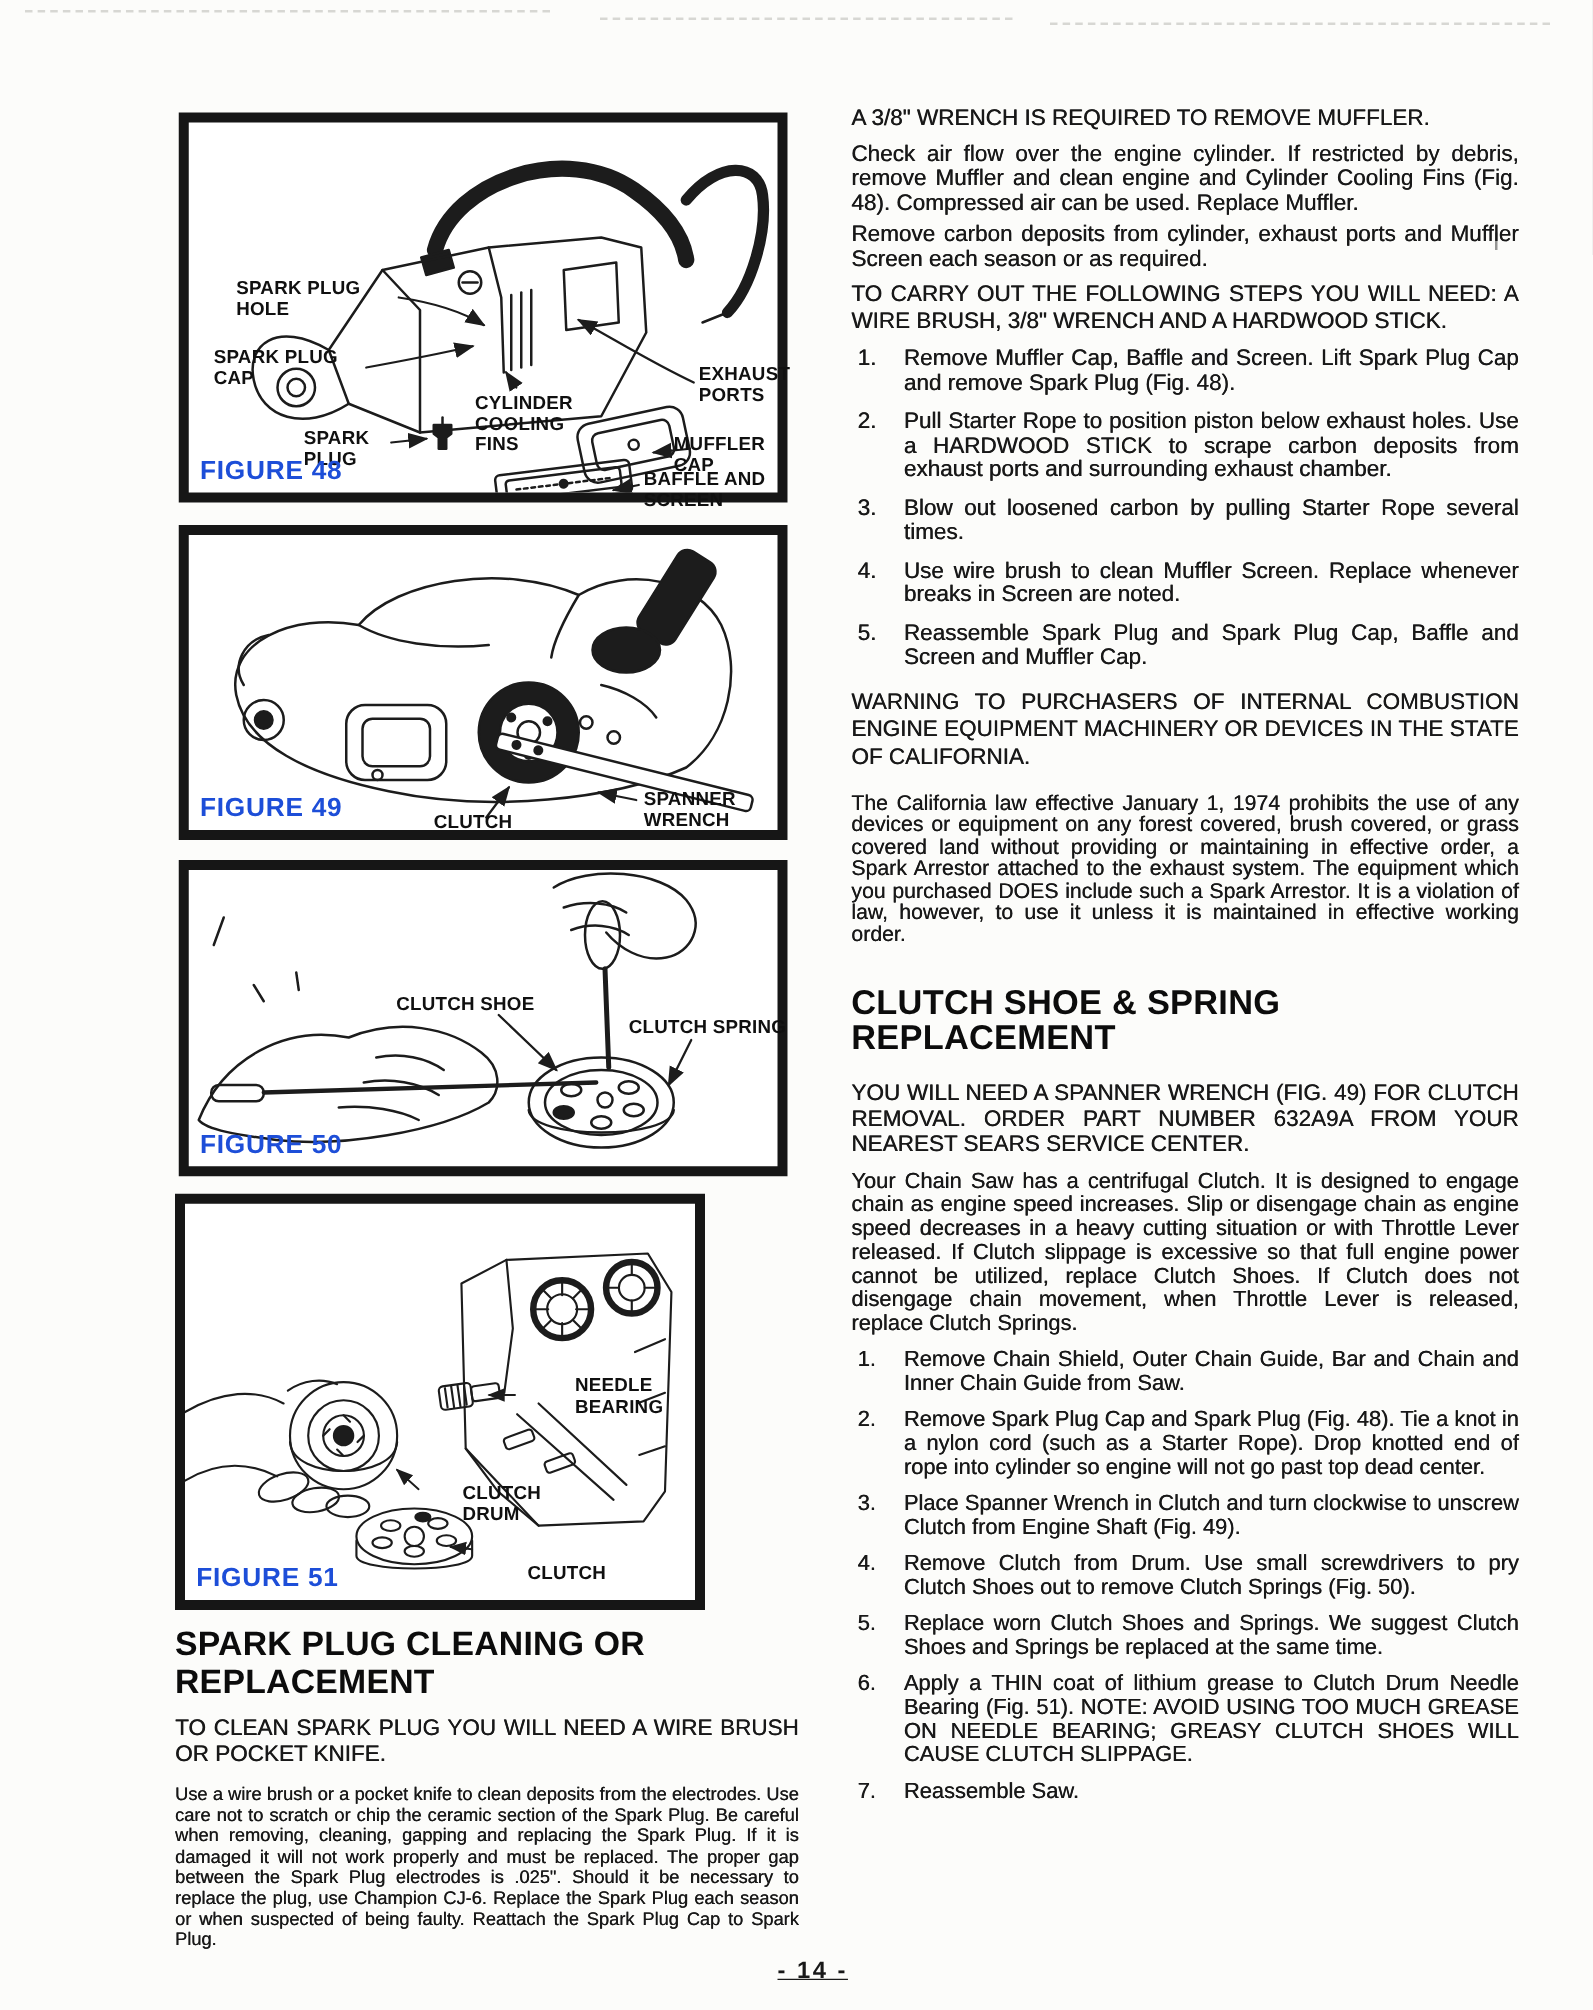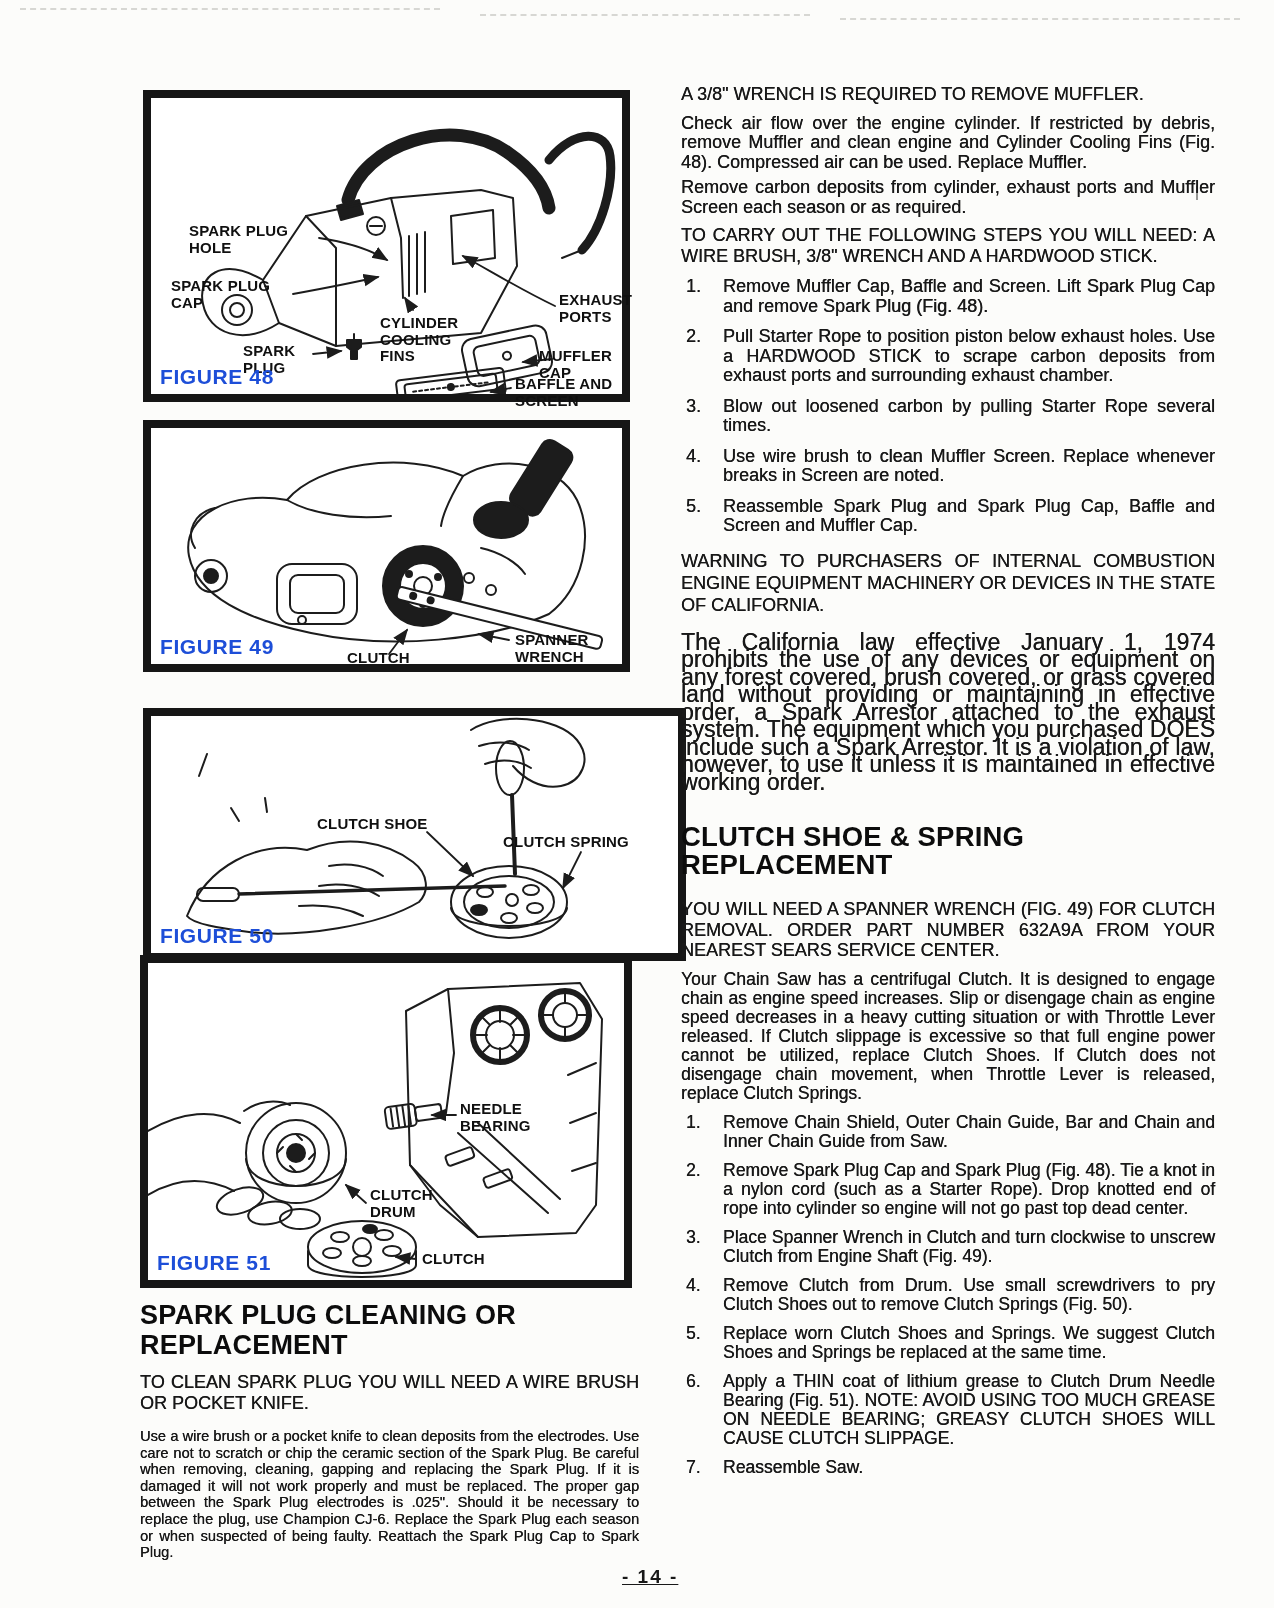--- a/index.html
+++ b/index.html
@@ -28,21 +28,21 @@
   .col-right{position:absolute;left:681px;top:76px;width:534px;}
   h2.sec{
     font-size:27.5px;line-height:28px;font-weight:bold;margin:0;
     letter-spacing:.2px;color:#0c0c0c;
   }
   h2.mt1{margin-top:22px;}
   h2.mt2{margin-top:32px;}
   .caps{font-size:18px;line-height:20.5px;margin:8px 0 0;text-align:justify;text-shadow:.3px 0 0 #222;}
   .body{font-size:18px;line-height:19.5px;margin:9px 0 0;text-align:justify;text-shadow:.3px 0 0 #222;}
   .warn-head{font-size:18px;line-height:22px;margin-top:14px;text-align:justify;text-shadow:.3px 0 0 #222;}
-  .warn-body{font-size:23px;line-height:17.5px;margin-top:2px;text-align:justify;text-shadow:.25px 0 0 #222;}
+  .warn-body{font-size:17px;line-height:17.5px;margin-top:2px;text-align:justify;text-shadow:.25px 0 0 #222;}
   ol.steps{list-style:none;margin:4px 0 0;padding:0;}
   ol.steps li{
     position:relative;padding-left:42px;margin-top:11px;
     font-size:18px;line-height:19.5px;text-align:justify;text-shadow:.3px 0 0 #222;
   }
   ol.steps.tight li{margin-top:10px;}
   ol.steps .n{position:absolute;left:5px;font-weight:normal;}
 
   .left-text{position:absolute;left:140px;top:1300px;width:499px;}
   .left-text h2{font-size:27px;line-height:30px;font-weight:bold;margin:0;letter-spacing:.2px;color:#0c0c0c;}
@@ -173,21 +173,21 @@
           <line x1="238" y1="226" x2="256" y2="202" marker-end="url(#a49)"></line>
           <line x1="358" y1="212" x2="328" y2="206" marker-end="url(#a49)"></line>
         </g>
       </g>
     </svg>
     <div class="figlabel" style="left:196px;top:222px;width:70px;">CLUTCH</div>
     <div class="figlabel" style="left:364px;top:204px;width:80px;">SPANNER WRENCH</div>
     <div class="figcap">FIGURE 49</div>
   </div>
 
-  <div class="figbox" style="left:143px;top:688px;width:543px;height:253px;margin-top:20px;">
+  <div class="figbox" style="left:143px;top:688px;width:487px;height:253px;">
     <svg viewBox="0 0 471 237">
       <defs>
         <marker id="a50" markerWidth="9" markerHeight="8" refX="8" refY="3.5" orient="auto">
           <path d="M0,0 L9,3.5 L0,7 Z" fill="#1c1c1c"></path>
         </marker>
       </defs>
       <g fill="none" stroke="#1c1c1c" stroke-width="2" stroke-linecap="round" stroke-linejoin="round">
 
         <path d="M8,200 C28,150 78,124 128,134 C168,118 208,126 234,146 C250,158 250,176 240,186 C200,210 120,222 70,216 C40,212 14,208 8,200 Z"></path>
         <path d="M150,150 C170,146 190,150 204,160"></path>
@@ -220,21 +220,21 @@
           <line x1="248" y1="116" x2="294" y2="160" marker-end="url(#a50)"></line>
           <line x1="402" y1="136" x2="384" y2="172" marker-end="url(#a50)"></line>
         </g>
       </g>
     </svg>
     <div class="figlabel" style="left:166px;top:100px;width:130px;">CLUTCH SHOE</div>
     <div class="figlabel" style="left:352px;top:118px;width:130px;">CLUTCH SPRING</div>
     <div class="figcap">FIGURE 50</div>
   </div>
 
-  <div class="figbox" style="left:140px;top:955px;width:492px;height:333px;">
+  <div class="figbox" style="left:140px;top:955px;width:424px;height:333px;">
     <svg viewBox="0 0 476 317">
       <defs>
         <marker id="a51" markerWidth="9" markerHeight="8" refX="8" refY="3.5" orient="auto">
           <path d="M0,0 L9,3.5 L0,7 Z" fill="#1c1c1c"></path>
         </marker>
       </defs>
       <g fill="none" stroke="#1c1c1c" stroke-width="2" stroke-linecap="round" stroke-linejoin="round">
 
         <path d="M258,48 L300,26 L432,20 L454,56 L448,242 L428,270 L330,274 L292,242 L262,202 Z"></path>
         <path d="M300,26 L306,90 L298,150"></path>

